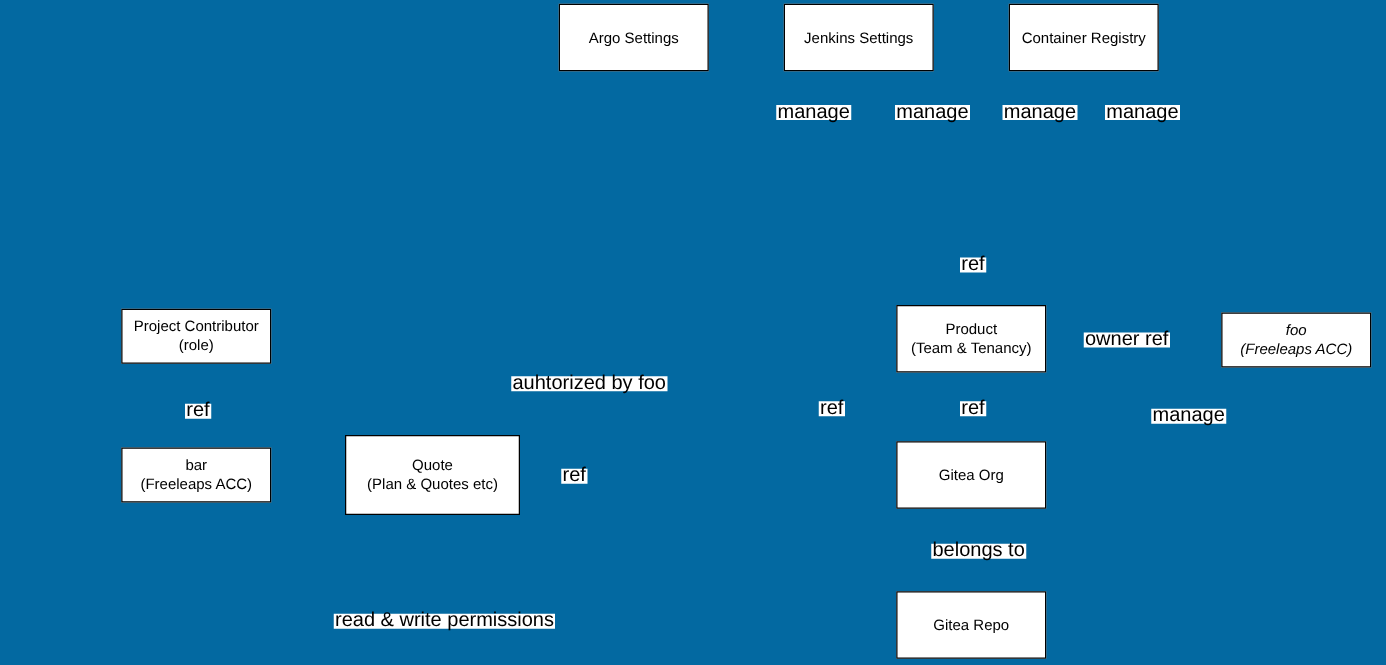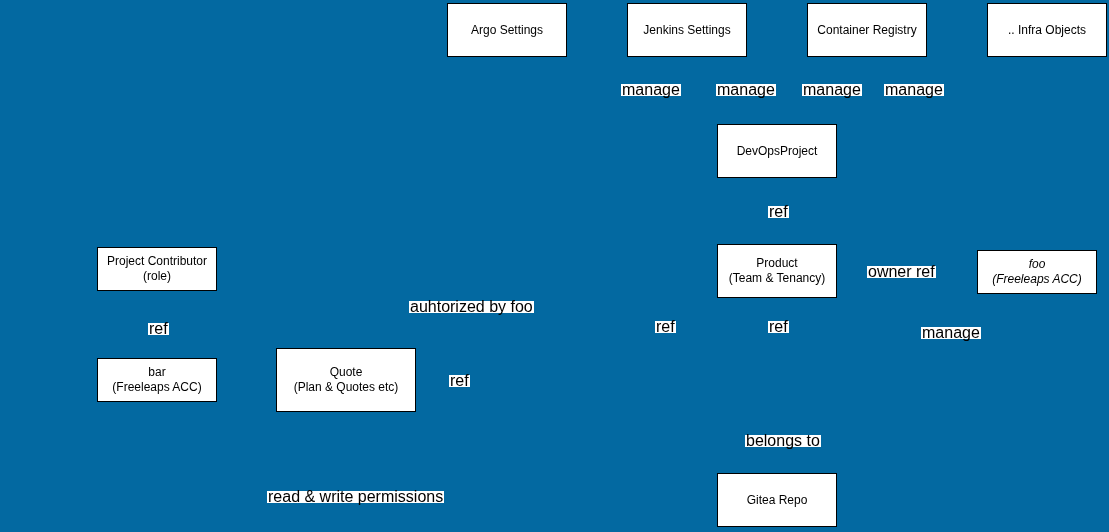--- a/index.html
+++ b/index.html
@@ -42,32 +42,31 @@
   }
 </style>
 </head>
 <body>
 
 <div id="canvas">
 
   <div class="node" style="left:447px; top:3px; width:120px; height:54px;">Argo Settings</div>
   <div class="node" style="left:807px; top:3px; width:120px; height:54px;">Container Registry</div>
   <div class="node" style="left:627px; top:3px; width:120px; height:54px;">Jenkins Settings</div>
-  <div class="node" style="left:987px; top:3px; width:120px; height:54px;">.. Infra Objects</div>
-  <div class="node" style="left:717px; top:124px; width:120px; height:54px;">DevOpsProject</div>
   <div class="node" style="left:717px; top:244px; width:120px; height:54px;">Product
 (Team &amp; Tenancy)</div>
   <div class="node" style="left:97px; top:247px; width:120px; height:44px;">Project Contributor
 (role)</div>
   <div class="node" style="left:977px; top:250px; width:120px; height:44px;font-style:italic;">foo
 (Freeleaps ACC)</div>
   <div class="node" style="left:97px; top:358px; width:120px; height:44px;">bar
 (Freeleaps ACC)</div>
   <div class="node" style="left:276px; top:348px; width:140px; height:64px;">Quote
 (Plan &amp; Quotes etc)</div>
+  <div class="node" style="left:717px; top:353px; width:120px; height:54px;">Gitea Org</div>
   <div class="node" style="left:717px; top:473px; width:120px; height:54px;">Gitea Repo</div>
 
   <div class="edge-label" style="left:621px; top:84px;">manage</div>
   <div class="edge-label" style="left:716px; top:84px;">manage</div>
   <div class="edge-label" style="left:802px; top:84px;">manage</div>
   <div class="edge-label" style="left:884px; top:84px;">manage</div>
   <div class="edge-label" style="left:768px; top:206px;">ref</div>
   <div class="edge-label" style="left:409px; top:261px;margin-top:40px;">auhtorized by foo</div>
   <div class="edge-label" style="left:867px; top:266px;text-align:right;">owner ref</div>
   <div class="edge-label" style="left:148px; top:323px;">ref</div>

